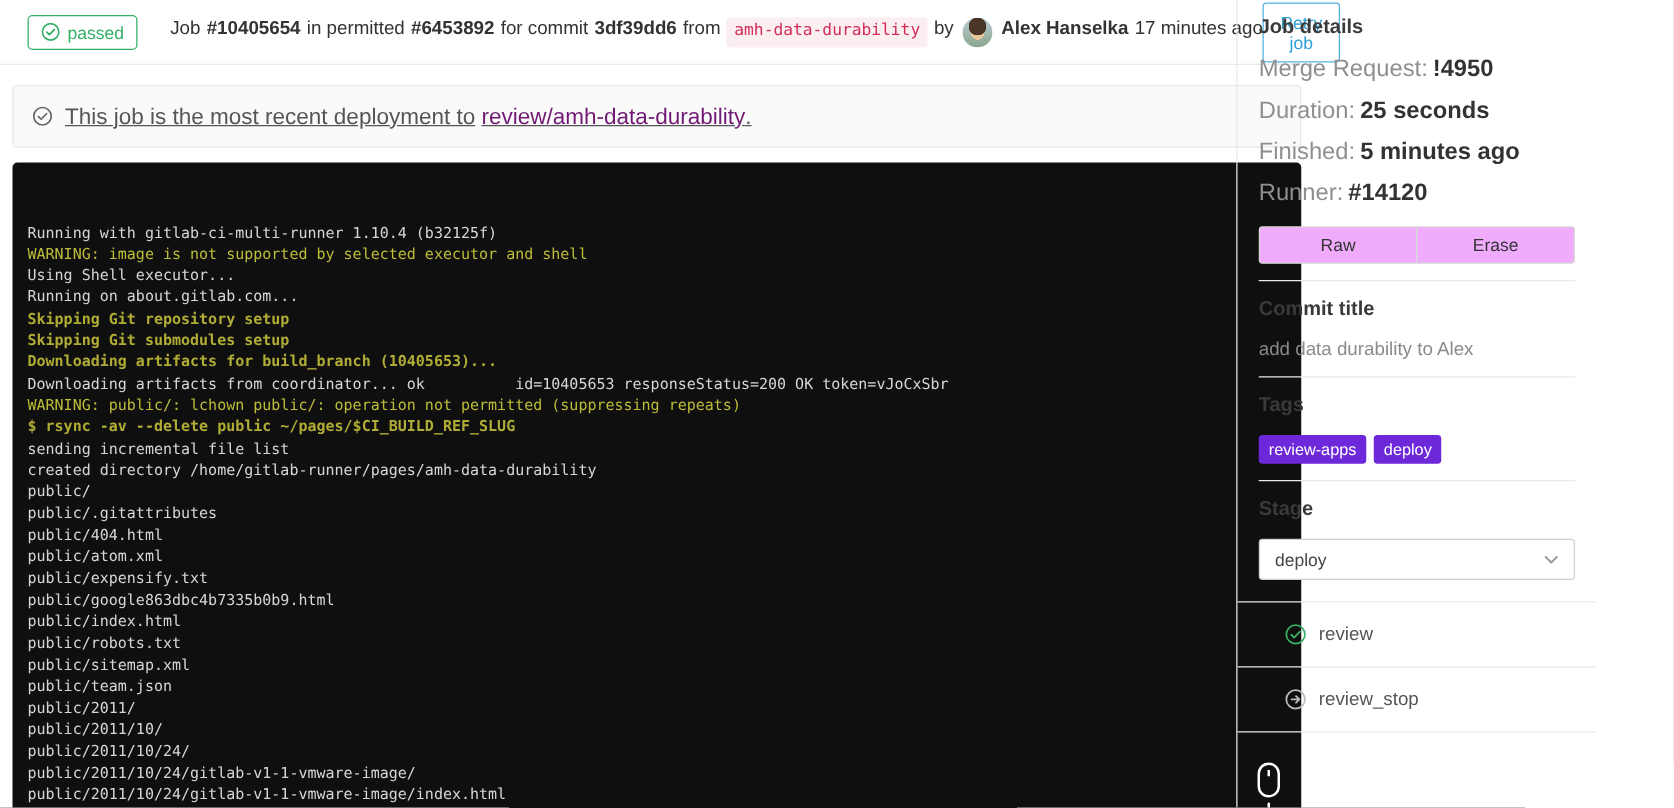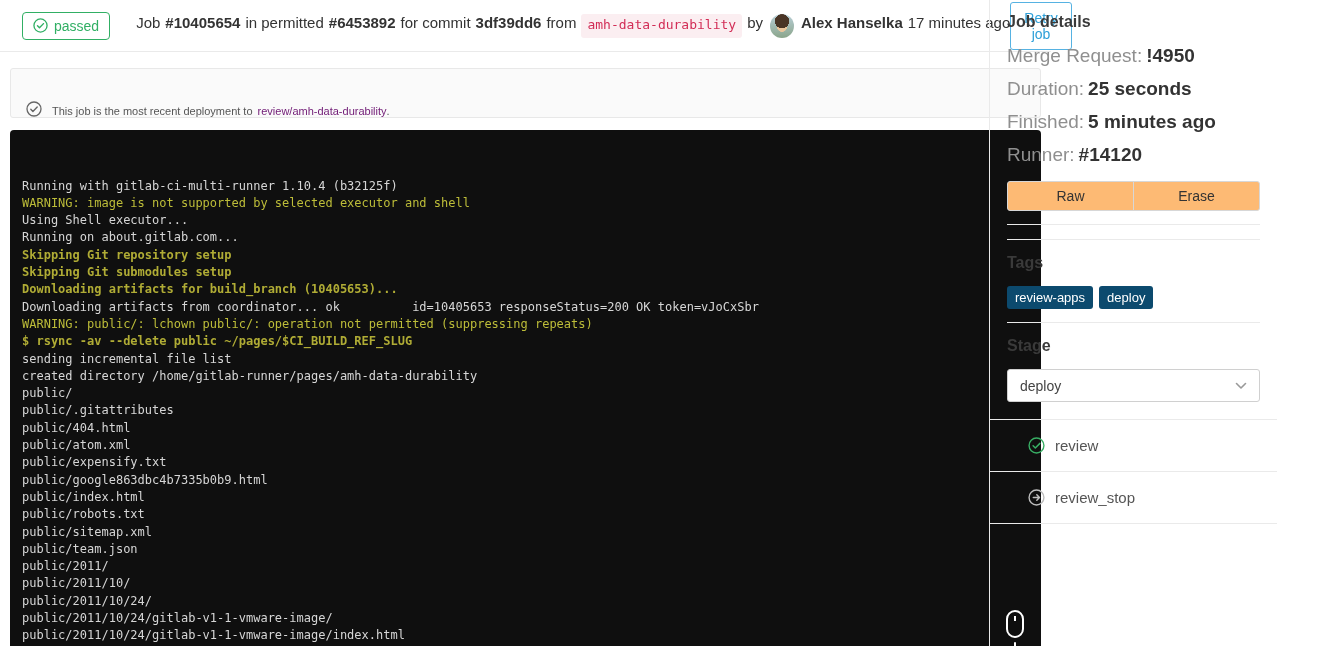--- a/index.html
+++ b/index.html
@@ -24,23 +24,23 @@
                  padding:3px 6px; }
   .avatar { width:24px; height:24px; border-radius:50%; margin:0 2px;
             background:
               radial-gradient(circle at 50% 30%, #4a3526 0 34%, transparent 35%),
               radial-gradient(circle at 50% 52%, #e9c59c 0 30%, transparent 31%),
               linear-gradient(#b9cfd8, #8aa58b); }
   .retry-btn { margin-left:auto; padding:7px 13px; font-size:14px;
                color:#2d9fd8; background:#fff; border:1px solid #56b2e2;
                border-radius:3px; cursor:pointer; font-family:inherit; }
 
-  .notice { margin:16px 10px 0; height:50px; display:flex; align-items:flex-end;
+  .notice { margin:16px 10px 0; height:50px; display:flex; align-items:center;
             padding:0 15px; background:#fafafa; border:1px solid #e8e8e8;
-            border-radius:3px; font-size:11px; color:#555; }
+            border-radius:3px; font-size:18px; color:#555;text-decoration:underline; }
   .notice .ico { display:inline-flex; margin-right:10px; color:#666; }
   .notice a { color:#701a75; text-decoration:none; margin-left:5px; }
 
   
   .log { position:relative; margin:12px 10px 0; height:560px; overflow:hidden;
          background:#0f0f0f; border-radius:4px; padding:13px 12px;
          font-family:"DejaVu Sans Mono", monospace; font-size:12px;
          line-height:17.3px; color:#d6d6d6; white-space:pre; }
   .log-line.warning { color:#bdbd39; }
   .log-line.section, .log-line.command { color:#b0ac35; font-weight:bold; }
@@ -51,27 +51,27 @@
              border-left:1px solid #eaeaea; font-size:14px; }
   .sb-pad { padding:0 17px; }
   .sb-title { font-size:16px; font-weight:600; color:#3a3a3a; margin:0 0 14px;
               font-family:inherit; }
   .sb-section-top { padding-top:13px; }
   .detail-row { margin-bottom:11px; font-size:19px; }
   .detail-row .lbl { color:#8f8f8f; }
   .detail-row .val { color:#333; font-weight:600; margin-left:4px; }
   .btn-group { display:flex; margin-top:15px; }
   .btn-sb { flex:1; text-align:center; padding:6px 0; border:1px solid #d7d7d7;
-            background:#fdba74; color:#333; font-size:14px; cursor:pointer;
+            background:#f0abfc; color:#333; font-size:14px; cursor:pointer;
             font-family:inherit; }
   .btn-sb.first { border-radius:3px 0 0 3px; }
   .btn-sb.last  { border-radius:0 3px 3px 0; margin-left:-1px; }
   hr.sb-sep { border:0; border-top:1px solid #eaeaea; margin:13px 0 14px; }
   .commit-msg { color:#8a8a8a; font-size:15px; }
-  .tag-pill { display:inline-block; background:#0c4a6e; color:#fff;
+  .tag-pill { display:inline-block; background:#6d28d9; color:#fff;
               border-radius:3px; padding:4px 8px; font-size:13px;
               margin-right:6px; }
   .stage-select { margin-top:14px; height:33px; border:1px solid #d0d0d0;
                   border-radius:3px; background:#fff; display:flex;
                   align-items:center; justify-content:space-between;
                   padding:0 12px; color:#444; cursor:pointer; }
   .stage-select .chev { color:#999; display:inline-flex; }
   .jobs-list { margin-top:17px; border-bottom:1px solid #eaeaea; }
   .job-row { height:52px; display:flex; align-items:center; gap:10px;
              padding-left:38px; border-top:1px solid #eaeaea; color:#555;
@@ -153,20 +153,24 @@
       <div class="btn-group">
         <button class="btn-sb first">Raw</button>
         <button class="btn-sb last">Erase</button>
       </div>
     </div>
 
     <div class="sb-pad">
         <hr class="sb-sep">
       </div>
 
+    <div class="sb-pad">
+      <h3 class="sb-title">Commit title</h3>
+      <div class="commit-msg">add data durability to Alex</div>
+    </div>
 
     <div class="sb-pad">
         <hr class="sb-sep">
       </div>
 
     <div class="sb-pad">
       <h3 class="sb-title">Tags</h3>
       <div><span class="tag-pill">review-apps</span><span class="tag-pill">deploy</span></div>
     </div>
 

